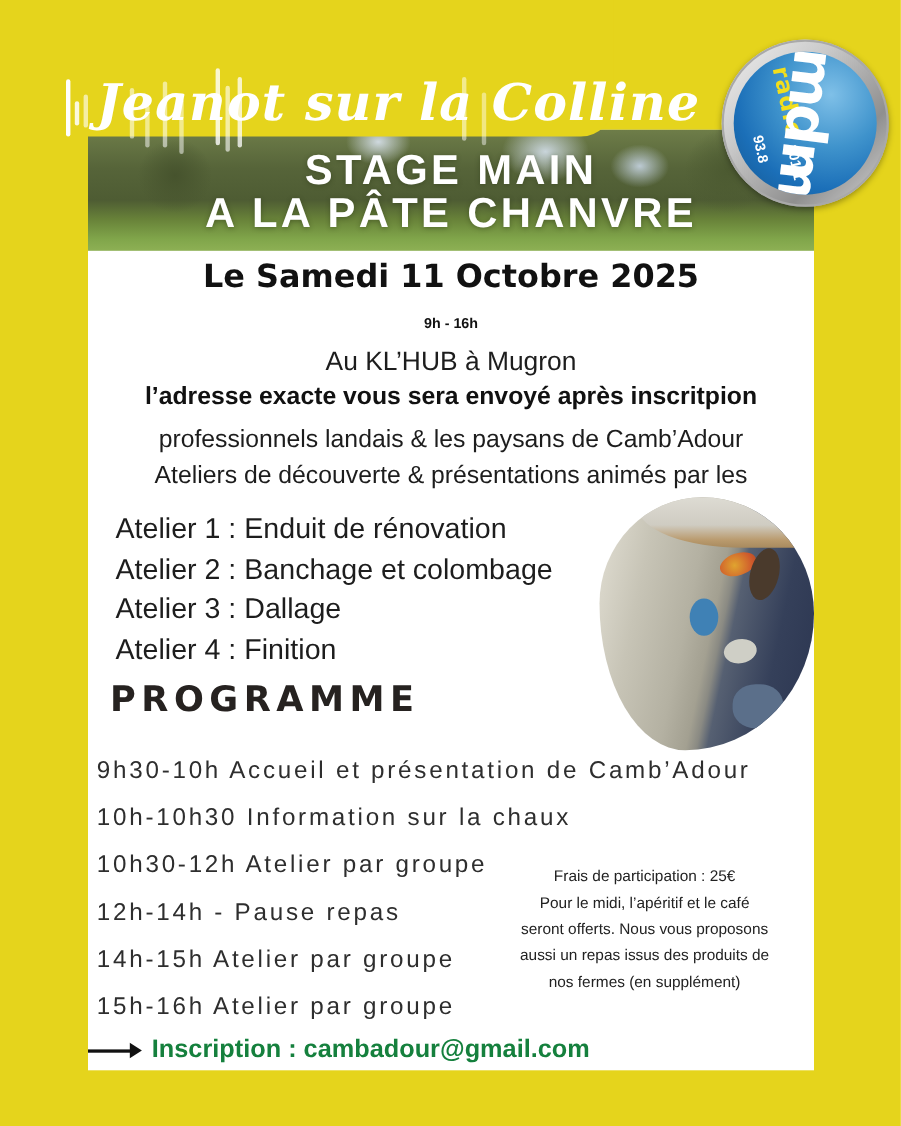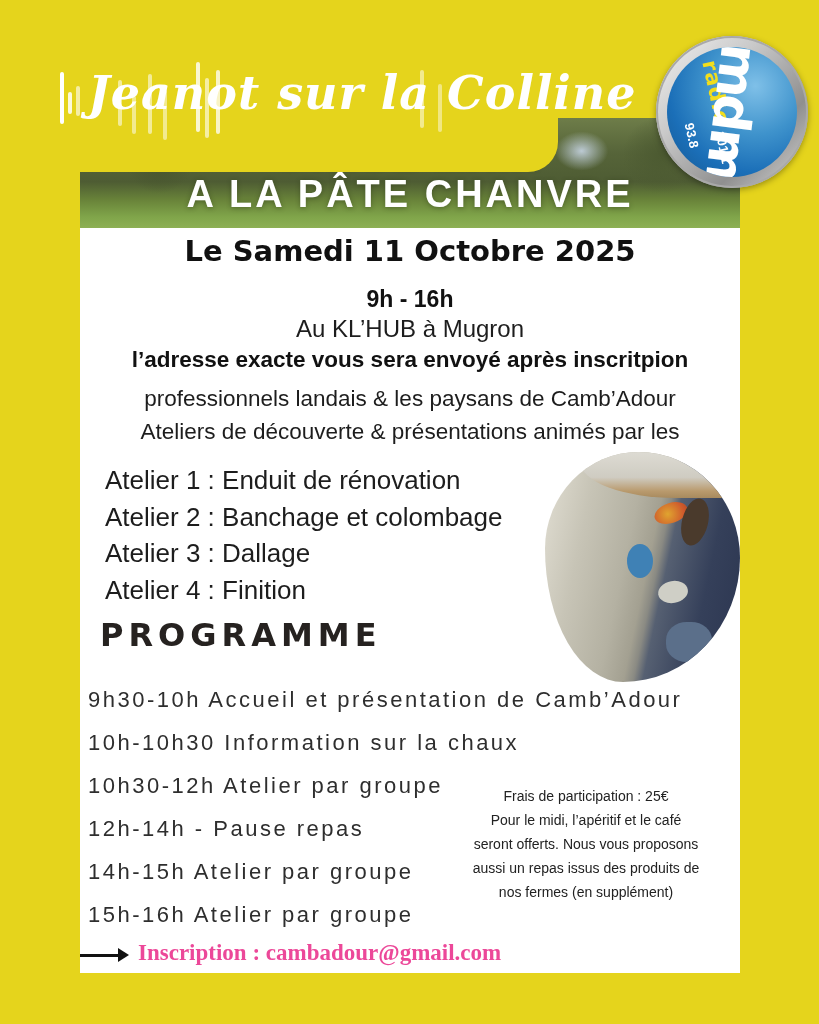--- a/index.html
+++ b/index.html
@@ -16,21 +16,21 @@
       radial-gradient(ellipse 42px 30px at 40% 10%,#cfd9df 0%,rgba(207,217,223,0) 70%),
       radial-gradient(ellipse 38px 28px at 76% 30%,#bccad3 0%,rgba(188,202,211,0) 70%),
       radial-gradient(circle 42px at 12% 38%,#46532d 0%,rgba(70,83,45,0) 80%),
       radial-gradient(circle 48px at 88% 34%,#4c5a31 0%,rgba(76,90,49,0) 80%),
       linear-gradient(180deg,#6e7d49 0%,#566439 32%,#4e5c33 58%,#688239 74%,#80a54a 90%,#8db054 100%);}
   .banner-title{position:absolute;left:0;top:18px;width:100%;text-align:center;color:#fff;
     font-family:Liberation Sans, sans-serif;font-weight:bold;font-size:38px;line-height:39px;
     letter-spacing:3px;text-shadow:0 1px 5px rgba(40,50,20,.45);}
 
   
-  .brand-banner{position:absolute;left:0;top:0;width:558px;height:172px;background:#E5D41C;
+  .brand-banner{position:absolute;left:0;top:0;width:558px;height:124px;background:#E5D41C;
     border-bottom-right-radius:30px;}
   .brand-title{position:absolute;left:88px;top:66px;color:#fff;
     font-family:"DejaVu Serif",serif;font-style:italic;font-weight:bold;font-size:46px;
     letter-spacing:1px;white-space:nowrap;}
   .eq-bars span{position:absolute;background:#fff;width:4px;border-radius:2px;}
   .eq-bars .b1{left:60px;top:72px;height:52px;}
   .eq-bars .b2{left:68px;top:92px;height:22px;opacity:.85;}
   .eq-bars .b3{left:76px;top:86px;height:30px;opacity:.6;}
   .eq-bars .b4{left:118px;top:80px;height:46px;opacity:.55;}
   .eq-bars .b5{left:132px;top:96px;height:38px;opacity:.5;}
@@ -53,21 +53,21 @@
   .mdm-radio{position:absolute;left:16px;top:34px;transform:rotate(78deg);
     color:#F2DE1C;font-family:"DejaVu Sans",sans-serif;font-weight:bold;font-size:21px;letter-spacing:1px;}
   .mdm-freq1{position:absolute;left:40px;bottom:22px;transform:rotate(78deg);
     color:#fff;font-weight:bold;font-size:13px;}
   .mdm-freq2{position:absolute;left:12px;bottom:34px;transform:rotate(78deg);
     color:#fff;font-weight:bold;font-size:13px;}
 
   
   .ev{position:absolute;left:0;width:660px;text-align:center;color:#111;}
   .ev-date{top:116px;font-family:"DejaVu Sans",sans-serif;font-weight:bold;font-size:29px;}
-  .ev-time{top:168px;font-weight:bold;font-size:23px;}
+  .ev-time{top:168px;font-weight:bold;font-size:13px;}
   .ev-loc{top:197px;font-size:24px;color:#1d1d1d;}
   .ev-note{top:229px;font-weight:bold;font-size:22.5px;color:#111;}
   .ev-desc{top:264px;font-size:22.5px;line-height:33px;color:#1d1d1d;}
 
   
   .ateliers{position:absolute;left:25px;top:344px;font-size:26px;line-height:36.5px;color:#1d1d1d;}
 
   
   .prog-heading{position:absolute;left:20px;top:498px;font-family:"DejaVu Sans",sans-serif;
     font-weight:bold;font-size:32px;letter-spacing:5px;color:#262220;}
@@ -94,22 +94,22 @@
   .blob-jeans{position:absolute;left:62%;top:74%;width:46px;height:40px;border-radius:45%;
     background:#5b6f8a;}
   .blob-worker2{position:absolute;left:42%;top:40%;width:26px;height:34px;border-radius:50%;
     background:#3f81b5;}
 
   
   .inscription-row{position:absolute;left:0;top:820px;width:660px;height:36px;}
   .arrow{position:absolute;left:0;top:16px;width:40px;height:3px;background:#111;}
   .arrow::after{content:"";position:absolute;right:-9px;top:-6px;border-left:11px solid #111;
     border-top:7.5px solid transparent;border-bottom:7.5px solid transparent;}
-  .inscription-text{position:absolute;left:58px;top:2px;font-family:Liberation Serif, serif;
-    font-weight:bold;font-size:23px;color:#ec4899;}
+  .inscription-text{position:absolute;left:58px;top:2px;font-family:Liberation Sans, sans-serif;
+    font-weight:bold;font-size:23px;color:#15803d;}
 </style>
 </head>
 <body>
 
 <div class="poster">
 
   <div class="card">
 
     <div class="photo-banner">
       <div class="banner-title">

